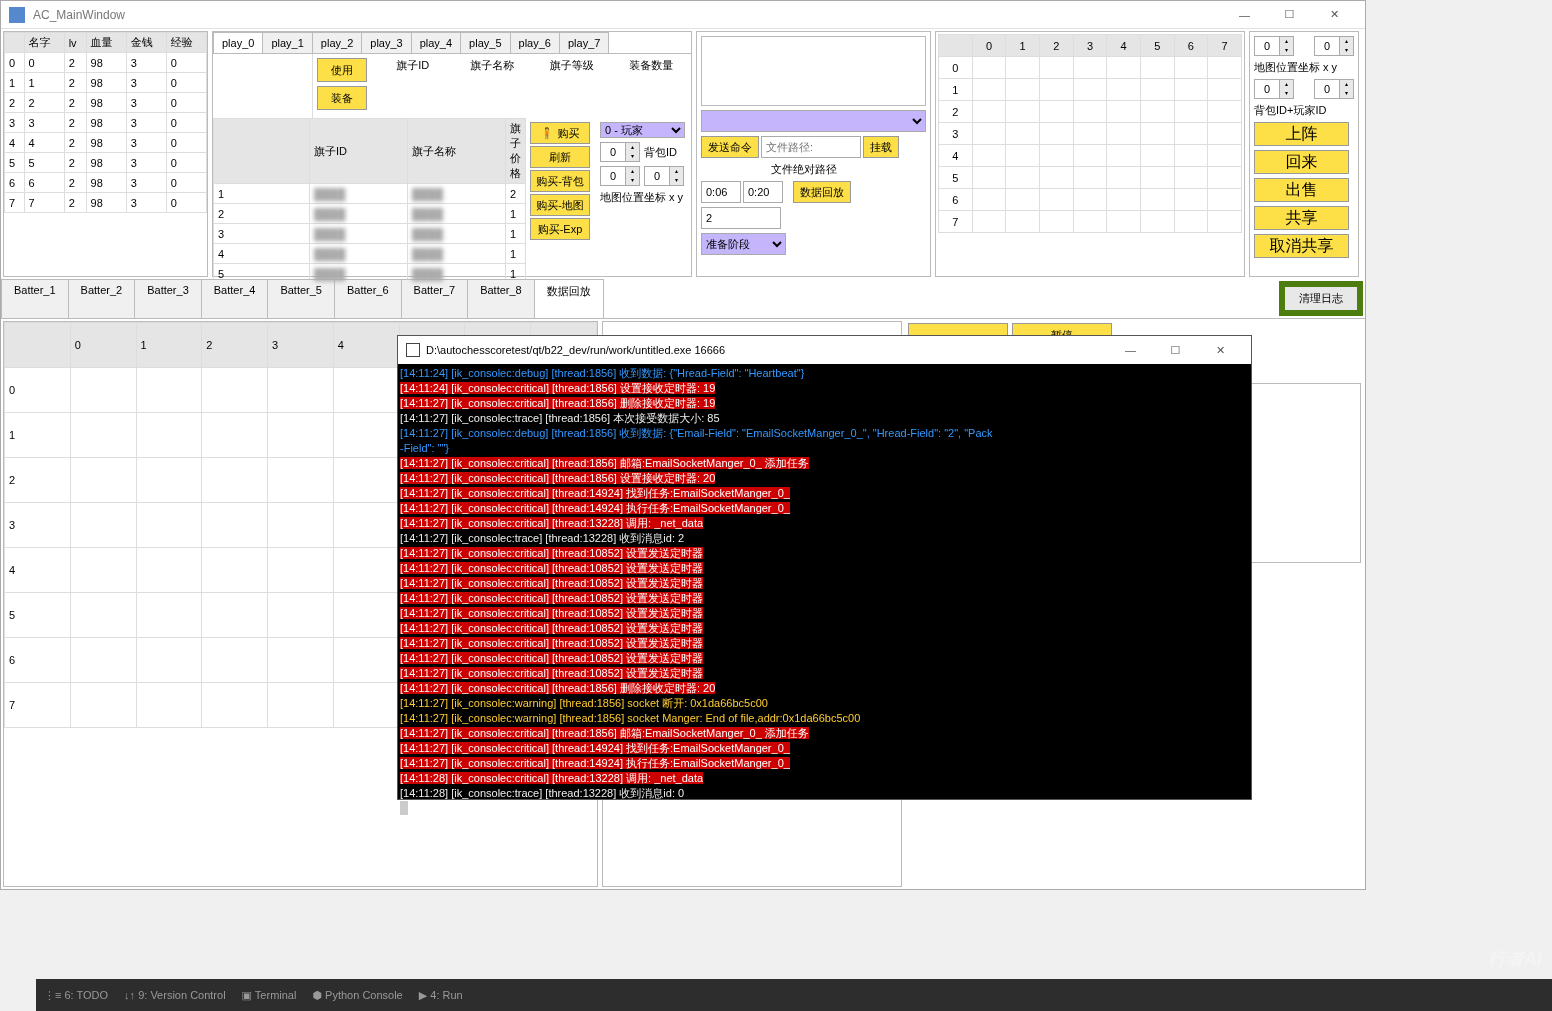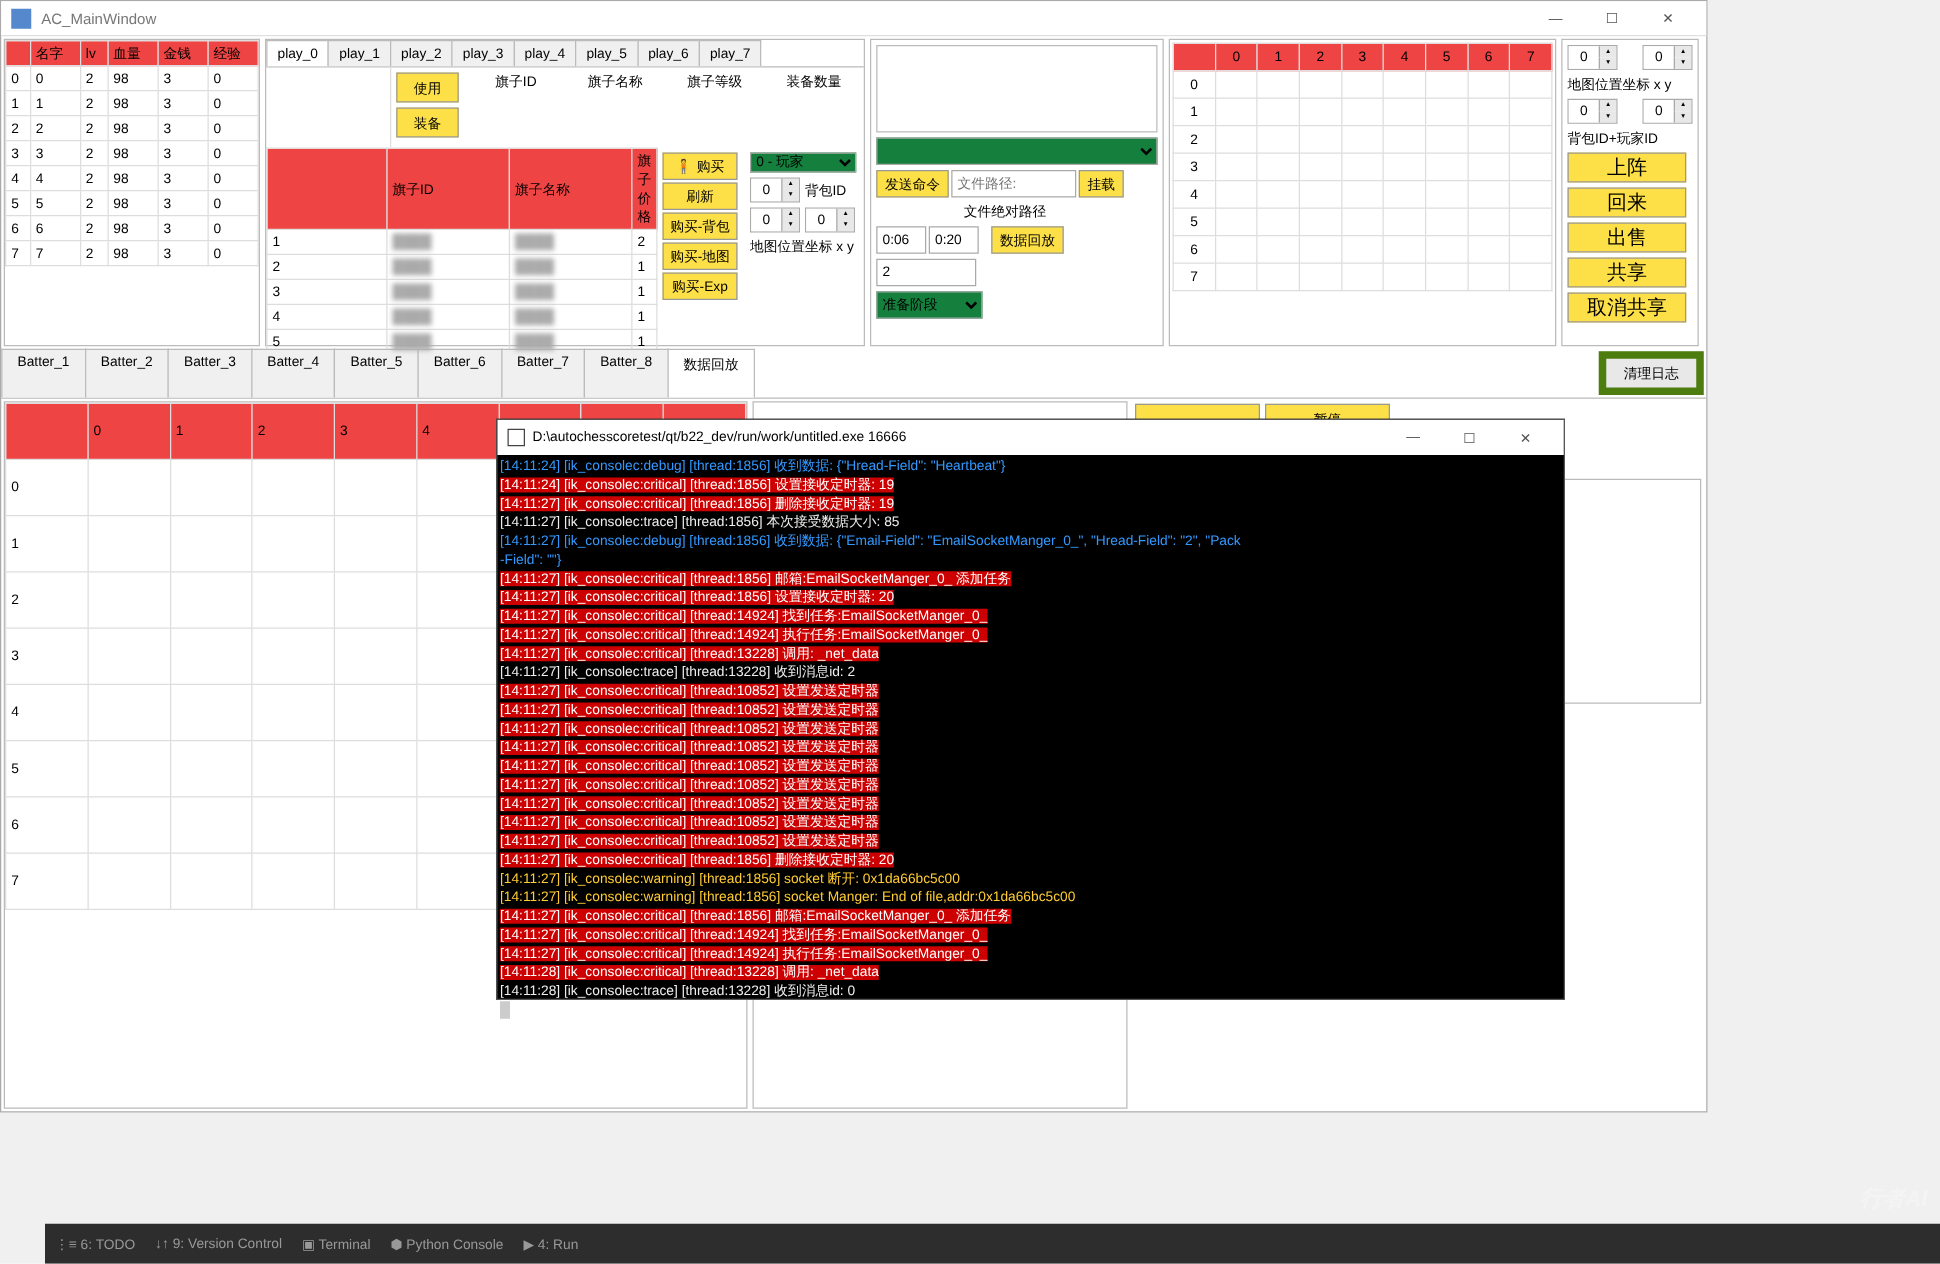--- a/index.html
+++ b/index.html
@@ -12,21 +12,21 @@
 .win-controls { display: flex; }
 .win-btn { width: 45px; height: 28px; display: flex; align-items: center; justify-content: center; color: #555; cursor: pointer; }
 
 .content { display: flex; flex-direction: column; height: calc(100% - 28px); }
 .top-row { display: flex; height: 250px; }
 .panel { border: 1px solid #bbb; margin: 2px; background: #fff; }
 
 .players-table { width: 205px; }
 table { border-collapse: collapse; width: 100%; }
 th, td { border: 1px solid #ddd; padding: 2px 4px; text-align: left; font-size: 11px; height: 20px; }
-th { background: #ef4444; font-weight: normal; }
+th { background: #e5e5e5; font-weight: normal; }
 
 .middle-area { width: 480px; display: flex; flex-direction: column; }
 .play-tabs { display: flex; border-bottom: 1px solid #bbb; }
 .play-tab { padding: 4px 8px; border: 1px solid #bbb; border-bottom: none; background: #f0f0f0; margin-right: -1px; cursor: pointer; font-size: 11px; }
 .play-tab.active { background: #fff; }
 .play-content { display: flex; height: 90px; }
 .play-left { width: 100px; border-right: 1px solid #ddd; }
 .play-btns { width: 60px; padding: 4px; }
 .play-btns button { width: 50px; height: 24px; margin-bottom: 4px; font-size: 11px; }
 .flag-header { display: flex; }
@@ -70,21 +70,21 @@
 .bottom-grid { width: 595px; }
 .bottom-grid table td, .bottom-grid table th { width: 70px; height: 45px; }
 .log-area { width: 300px; border: 1px solid #bbb; margin: 2px; }
 .right-panel { flex: 1; padding: 4px; }
 .right-panel .row { display: flex; align-items: center; margin-bottom: 6px; gap: 4px; }
 .right-panel button { height: 24px; padding: 0 14px; font-size: 11px; }
 .right-panel input { height: 22px; border: 1px solid #aaa; width: 60px; }
 .log-box { width: 100%; height: 180px; border: 1px solid #bbb; }
 
 button { background: #fde047; border: 1px solid #999; cursor: pointer; }
-select { border: 1px solid #aaa; background: #15803d; font-size: 11px; }
+select { border: 1px solid #aaa; background: #c4b5fd; font-size: 11px; }
 
 
 .console-window { position: absolute; top: 335px; left: 397px; width: 855px; height: 465px; background: #000; border: 1px solid #555; z-index: 100; }
 .console-title { height: 28px; background: #fff; display: flex; align-items: center; padding: 0 8px; }
 .console-title .icon { width: 14px; height: 14px; border: 1px solid #444; margin-right: 6px; }
 .console-title .text { flex: 1; font-size: 11px; }
 .console-body { padding: 2px; font-family: Consolas, monospace; font-size: 13px; line-height: 15px; color: #ccc; overflow: hidden; }
 .console-body .ln { white-space: pre; }
 .c-blue { color: #3399ff; background: #000; }
 .c-red-bg { background: #cc0000; color: #fff; display: inline; }

